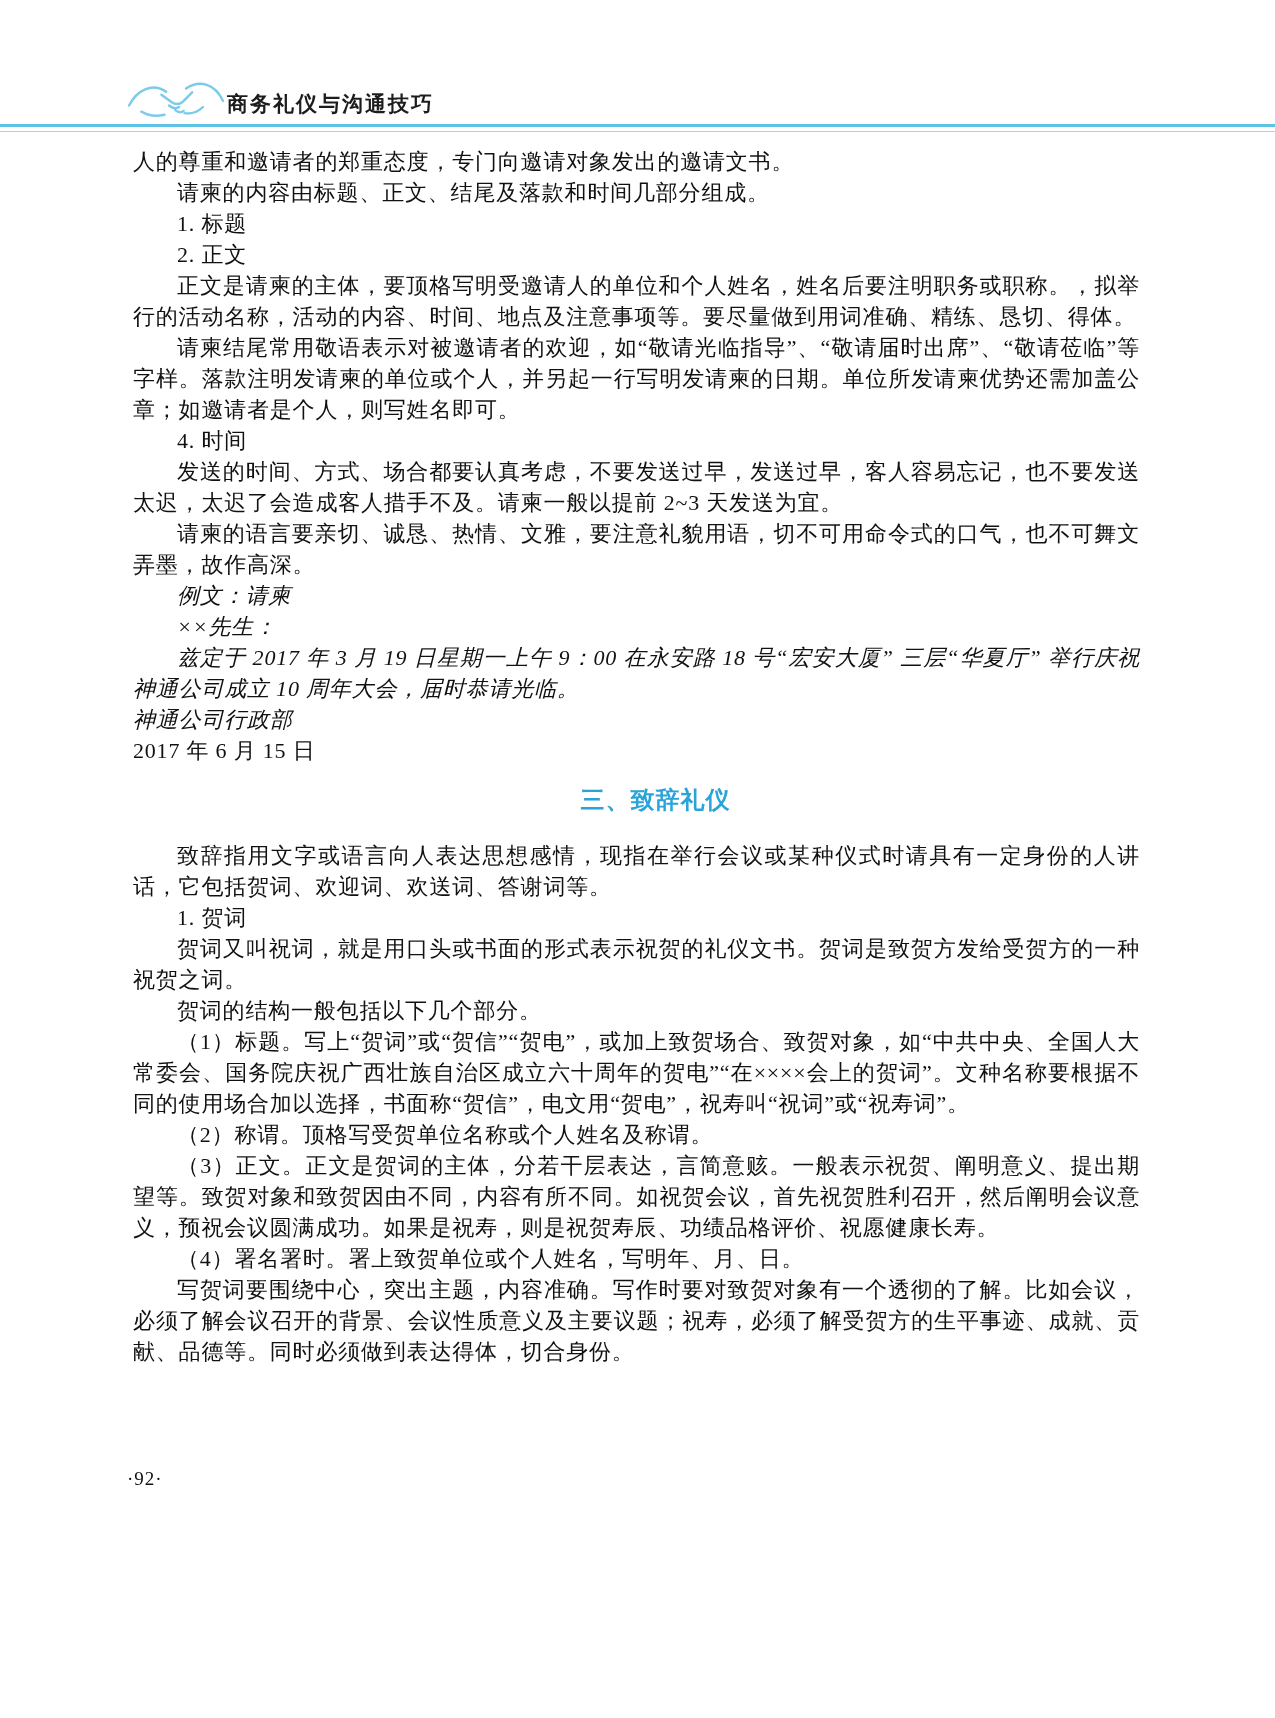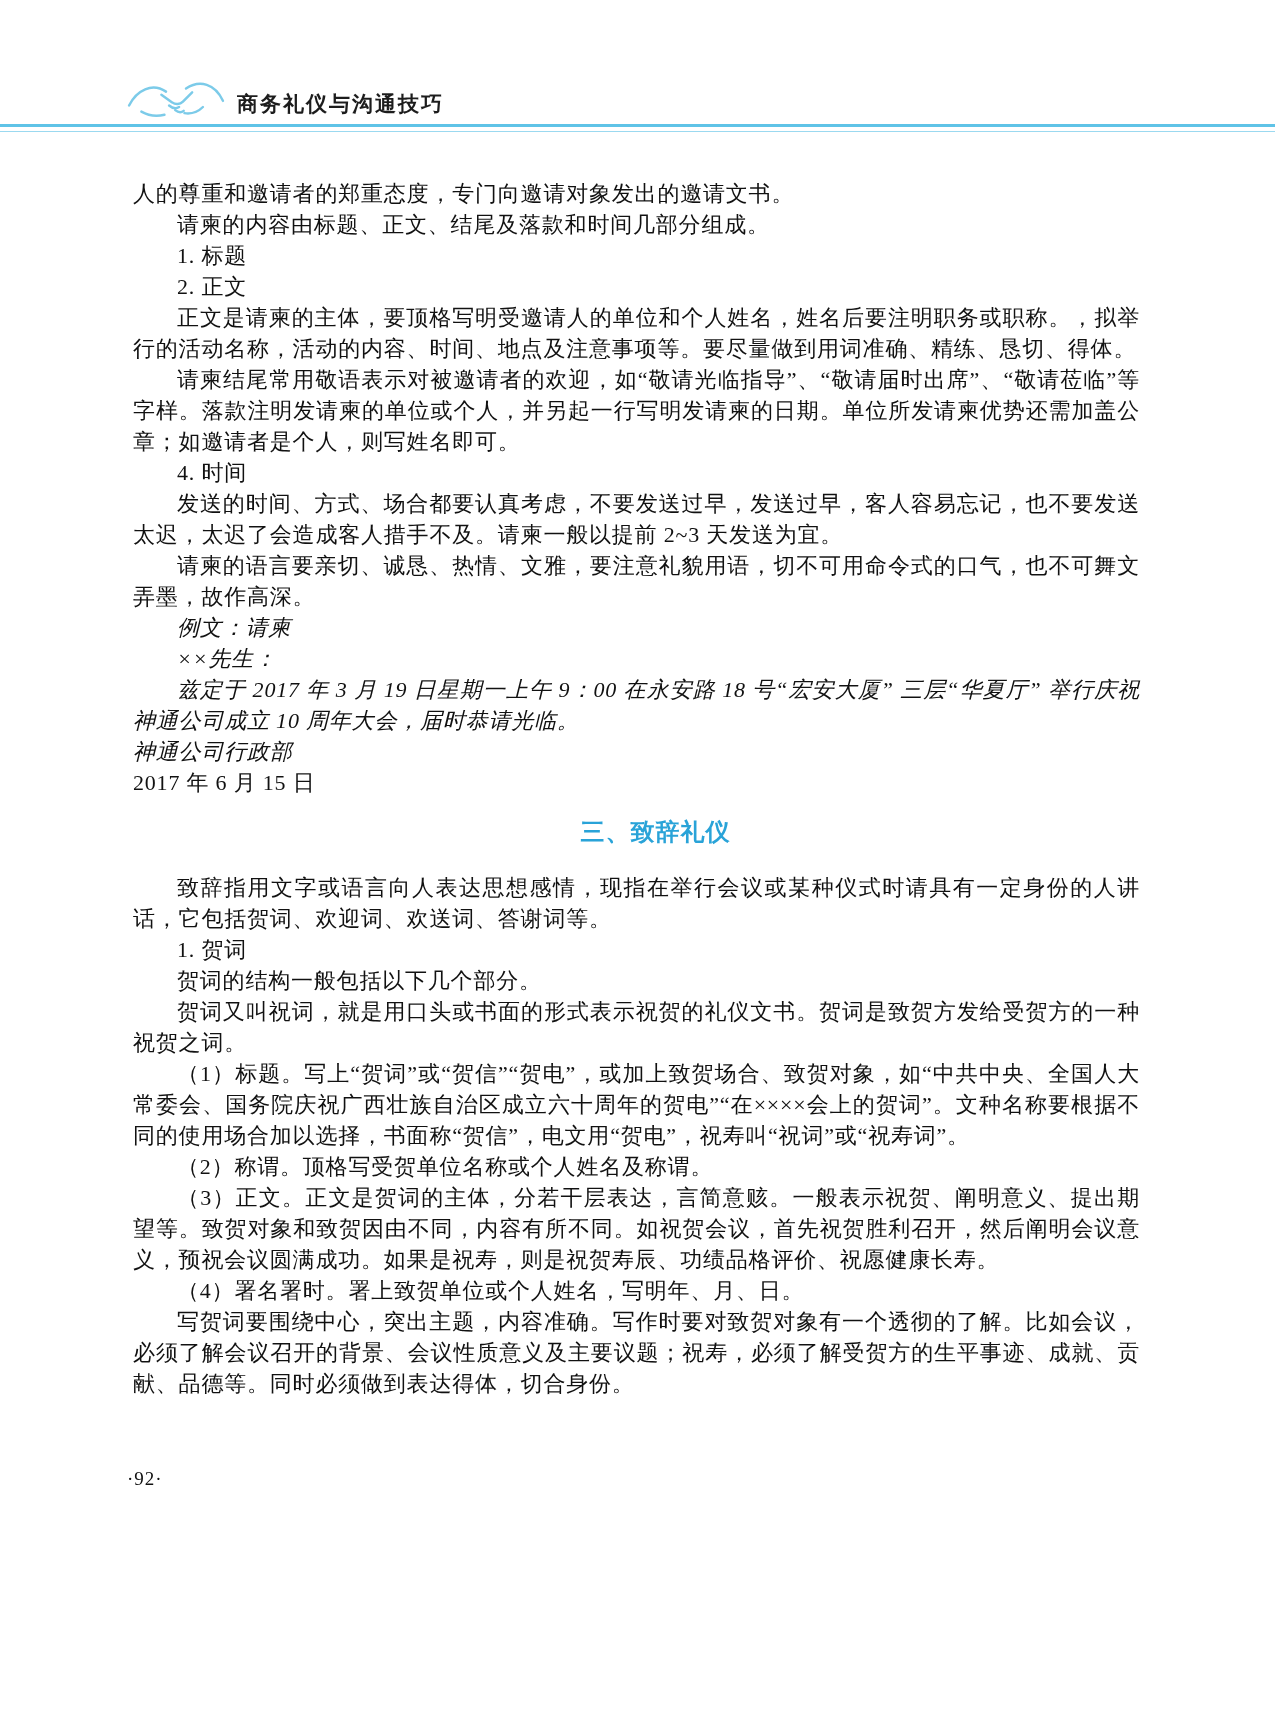--- a/index.html
+++ b/index.html
@@ -16,21 +16,21 @@
   .logo {
     position: absolute;
     top: 68px;
     left: 126px;
     width: 100px;
     height: 58px;
   }
   .header-title {
     position: absolute;
     top: 90px;
-    left: 237px;
+    left: 227px;
     font-family: "Liberation Sans", "DejaVu Sans", sans-serif;
     font-weight: bold;
     font-size: 21px;
     letter-spacing: 2px;
     color: #1c1c1c;
     white-space: nowrap;
   }
   .rule-thick {
     position: absolute;
     top: 124px; left: 0;
@@ -46,21 +46,20 @@
   
   .page-body {
     position: absolute;
     top: 146px;
     left: 133px;
     width: 1007px;
     font-size: 22px;
     line-height: 31px;
     letter-spacing: 0.8px;
     text-align: justify;
-    margin-top: 32px;
   }
   .para { margin: 0; text-indent: 2em; }
   .cont { text-indent: 0; }
   .example { font-style: italic; }
   .line { margin: 0; text-indent: 0; }
   .sig  { padding-right: 130px; font-style: italic; }
   .date { padding-right: 165px; }
   .heading {
     margin: 19px 0 24px 38px;
     font-family: Liberation Serif, serif;
@@ -114,22 +113,22 @@
       <p class="para">发送的时间、方式、场合都要认真考虑，不要发送过早，发送过早，客人容易忘记，也不要发送太迟，太迟了会造成客人措手不及。请柬一般以提前 2~3 天发送为宜。</p>
       <p class="para">请柬的语言要亲切、诚恳、热情、文雅，要注意礼貌用语，切不可用命令式的口气，也不可舞文弄墨，故作高深。</p>
       <p class="para example">例文：请柬</p>
       <p class="para example">××先生：</p>
       <p class="para example">兹定于 2017 年 3 月 19 日星期一上午 9：00 在永安路 18 号“宏安大厦” 三层“华夏厅” 举行庆祝神通公司成立 10 周年大会，届时恭请光临。</p>
       <p class="line sig">神通公司行政部</p>
       <p class="line date">2017 年 6 月 15 日</p>
       <h2 class="heading">三、致辞礼仪</h2>
       <p class="para">致辞指用文字或语言向人表达思想感情，现指在举行会议或某种仪式时请具有一定身份的人讲话，它包括贺词、欢迎词、欢送词、答谢词等。</p>
       <p class="para">1. 贺词</p>
+      <p class="para">贺词又叫祝词，就是用口头或书面的形式表示祝贺的礼仪文书。贺词是致贺方发给受贺方的一种祝贺之词。</p>
       <p class="para">贺词的结构一般包括以下几个部分。</p>
-      <p class="para">贺词又叫祝词，就是用口头或书面的形式表示祝贺的礼仪文书。贺词是致贺方发给受贺方的一种祝贺之词。</p>
       <p class="para">（1）标题。写上“贺词”或“贺信”“贺电”，或加上致贺场合、致贺对象，如“中共中央、全国人大常委会、国务院庆祝广西壮族自治区成立六十周年的贺电”“在××××会上的贺词”。文种名称要根据不同的使用场合加以选择，书面称“贺信”，电文用“贺电”，祝寿叫“祝词”或“祝寿词”。</p>
       <p class="para">（2）称谓。顶格写受贺单位名称或个人姓名及称谓。</p>
       <p class="para">（3）正文。正文是贺词的主体，分若干层表达，言简意赅。一般表示祝贺、阐明意义、提出期望等。致贺对象和致贺因由不同，内容有所不同。如祝贺会议，首先祝贺胜利召开，然后阐明会议意义，预祝会议圆满成功。如果是祝寿，则是祝贺寿辰、功绩品格评价、祝愿健康长寿。</p>
       <p class="para">（4）署名署时。署上致贺单位或个人姓名，写明年、月、日。</p>
       <p class="para">写贺词要围绕中心，突出主题，内容准确。写作时要对致贺对象有一个透彻的了解。比如会议，必须了解会议召开的背景、会议性质意义及主要议题；祝寿，必须了解受贺方的生平事迹、成就、贡献、品德等。同时必须做到表达得体，切合身份。</p>
     </main>
 
   <footer>
     <span class="page-number">·92·</span>
   </footer>

